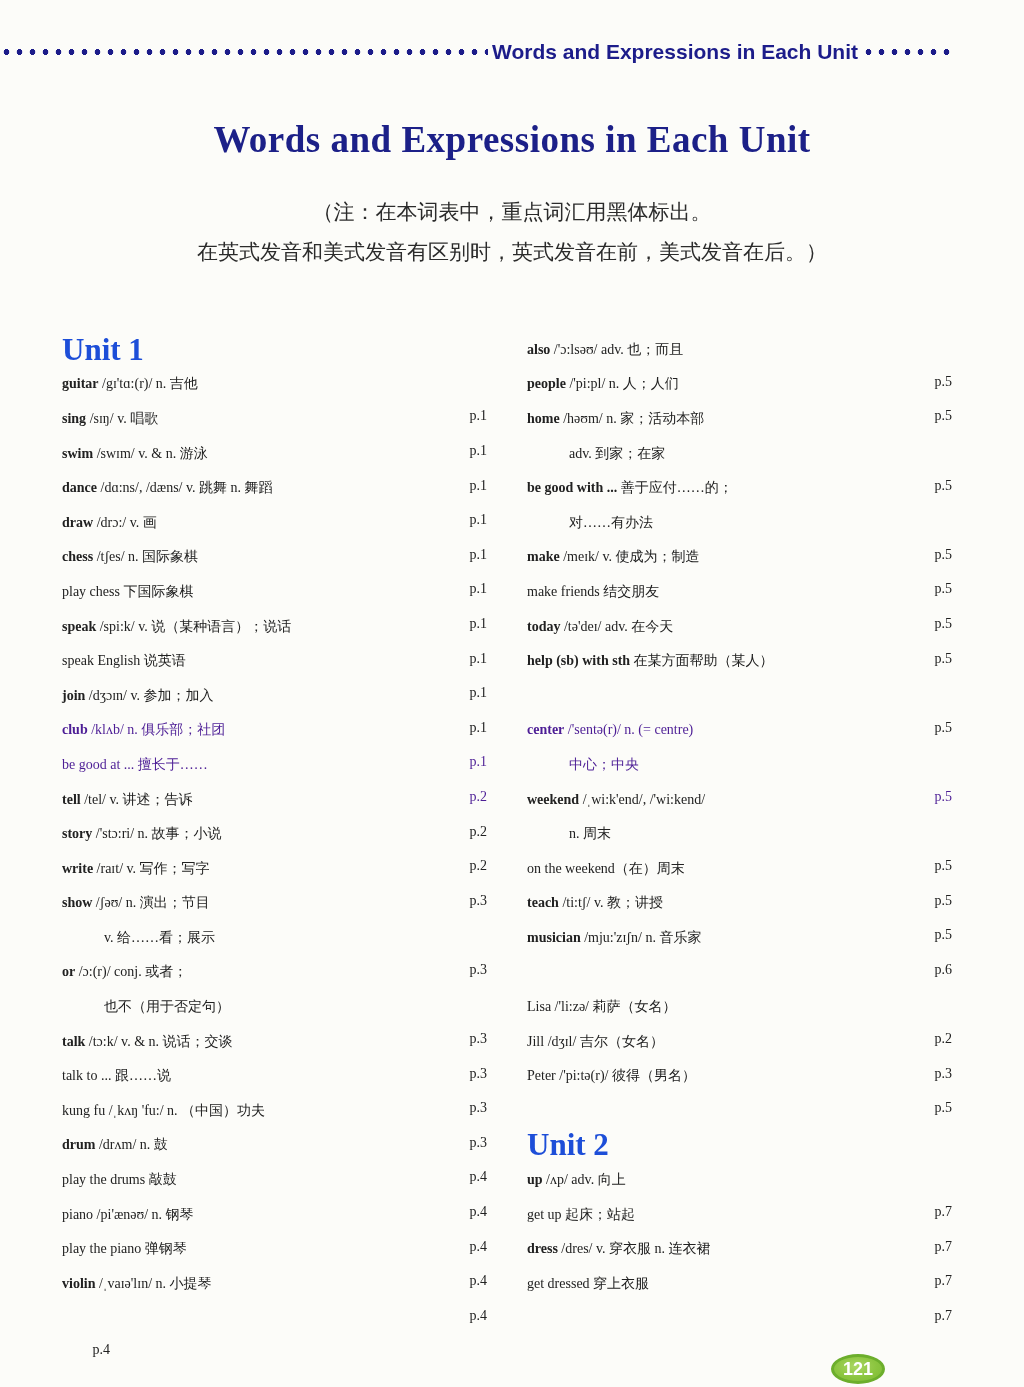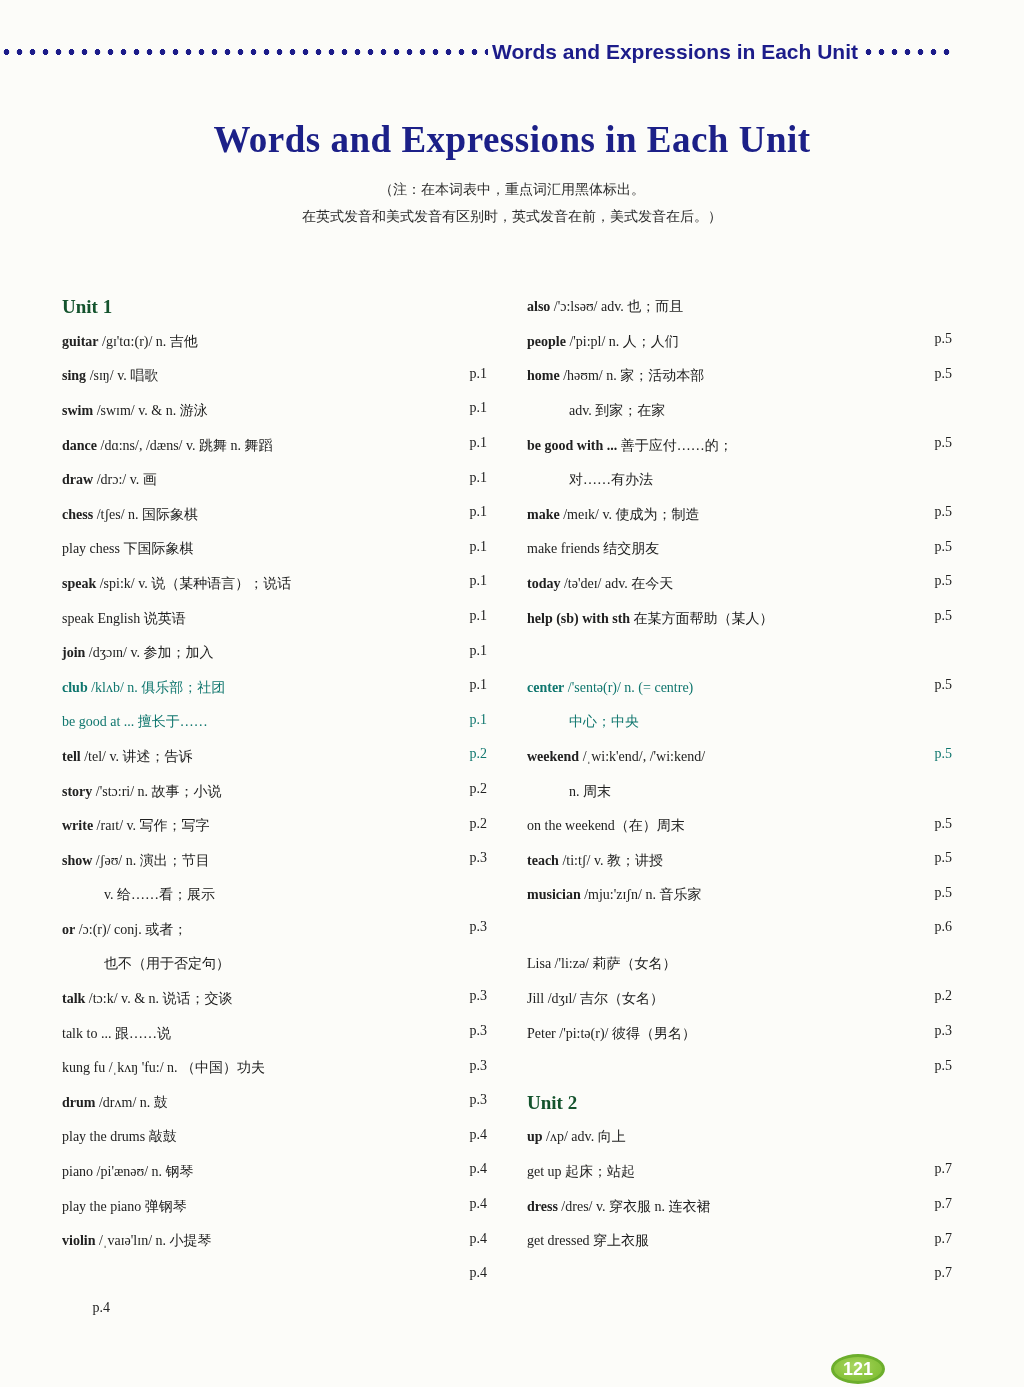--- a/index.html
+++ b/index.html
@@ -31,42 +31,42 @@
     font-family:"Liberation Sans","DejaVu Sans",sans-serif;
     font-weight:bold; font-size:21px; color:#1c1c8a;
     padding:0 4px; white-space:nowrap;
   }
   
   .title-block { padding-top:118px; text-align:center; }
   .main-title {
     font-size:37px; font-weight:bold; color:#1c2088;
     letter-spacing:0.5px;
   }
-  .note { margin-top:16px; font-size:14px; line-height:1.9; color:#2b2b2b; }
+  .note { margin-top:32px; font-size:21px; line-height:1.9; color:#2b2b2b; }
   
   .columns {
     margin:60px 72px 0 62px;
     display:flex; gap:40px;
   }
   .col { width:425px; }
   .unit-heading {
-    font-size:19px; font-weight:bold; color:#14532d;
+    font-size:31px; font-weight:bold; color:#1d4ed8;
     height:34.6px; line-height:34.6px;
   }
   .row-spacer { height:34.6px; }
   .entry-row {
     display:flex; justify-content:space-between;
     height:34.6px; line-height:34.6px;
     font-size:14px; white-space:nowrap;
   }
   .entry-text { flex:1; overflow:visible; }
   .entry-text.indent { padding-left:42px; }
   .entry-head.bold { font-weight:bold; }
   .entry-page { width:48px; text-align:right; flex:none;margin-top:32px; }
-  .teal, .teal .entry-head, .teal .entry-page { color:#0f766e; }
+  .teal, .teal .entry-head, .teal .entry-page { color:#4c1d95; }
   
   .page-badge {
     position:absolute; left:831px; top:1354px;
     width:54px; height:30px;
     border-radius:50%;
     background:radial-gradient(ellipse at 45% 40%, #abd763 0%, #8bc53f 55%, #7cb933 100%);
     border:3px solid #6cae2c;
     box-sizing:border-box;
     display:flex; align-items:center; justify-content:center;
     color:#ffffff;

